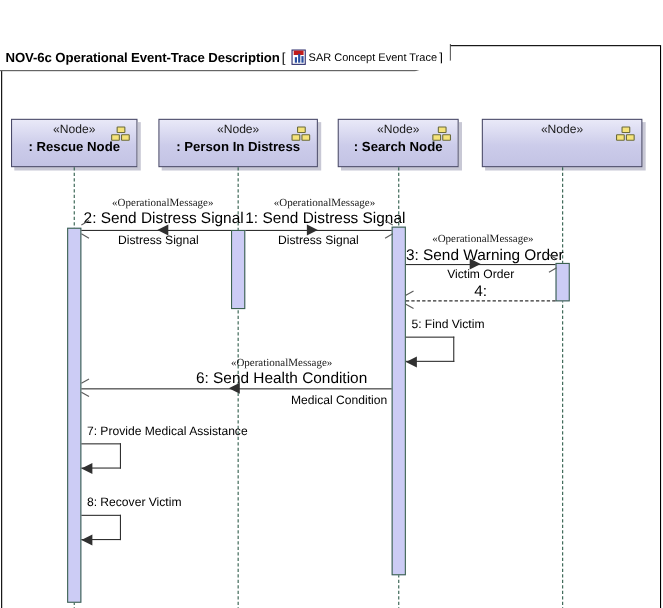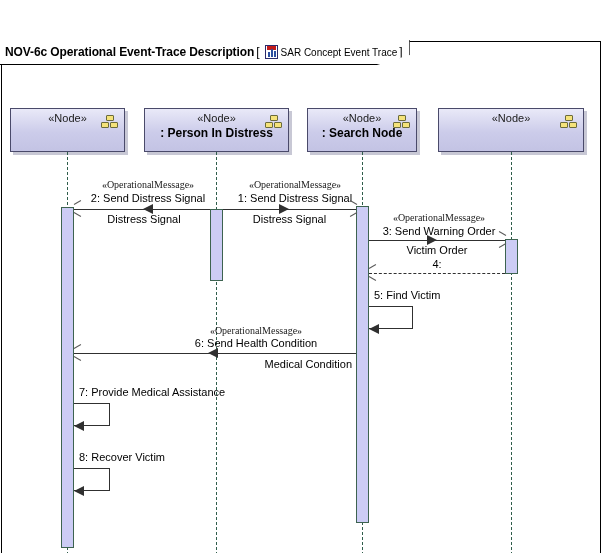--- a/index.html
+++ b/index.html
@@ -207,21 +207,21 @@
     position: absolute;
     font-size: 10px;
     color: #1a1a1a;
     white-space: nowrap;
     text-align: center;
     line-height: 12px;
     font-family: Liberation Serif, serif;
   }
   .msg-label {
     position: absolute;
-    font-size: 11px;
+    font-size: 14px;
     color: #000000;
     white-space: nowrap;
     text-align: center;
     line-height: 13px;
   }
   .msg-sublabel {
     position: absolute;
     font-size: 11px;
     color: #000000;
     white-space: nowrap;
@@ -261,20 +261,21 @@
         <i class="b1"></i>
         <i class="b2"></i>
         <i class="b3"></i>
     </span>
     <span id="frame-title-ref">SAR Concept Event Trace</span>
     <span class="tab-bracket">]</span>
   </div>
 
   <div class="lifeline-head" style="left:10px; top:68px; width:115px; height:44px;">
     <div class="lifeline-stereotype">«Node»</div>
+    <div class="lifeline-name">: Rescue Node</div>
     <div class="node-icon">
         <span class="n-top"></span>
         <span class="n-bl"></span>
         <span class="n-br"></span>
       </div>
   </div>
 
   <div class="lifeline-head" style="left:144px; top:68px; width:145px; height:44px;">
     <div class="lifeline-stereotype">«Node»</div>
     <div class="lifeline-name">: Person In Distress</div>

